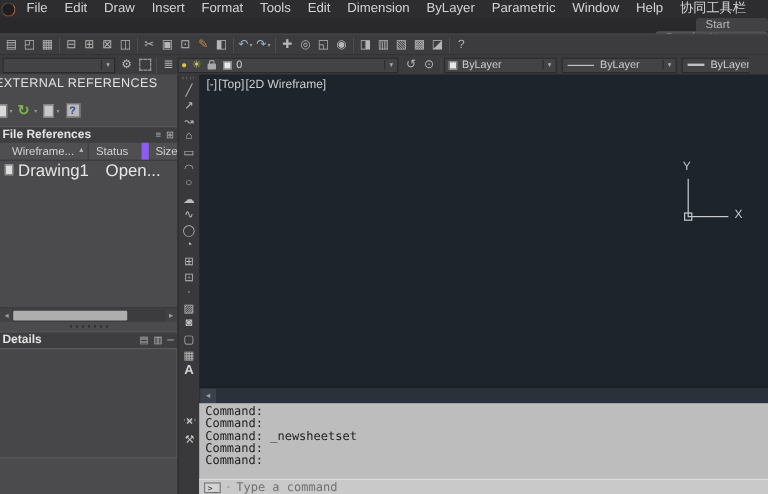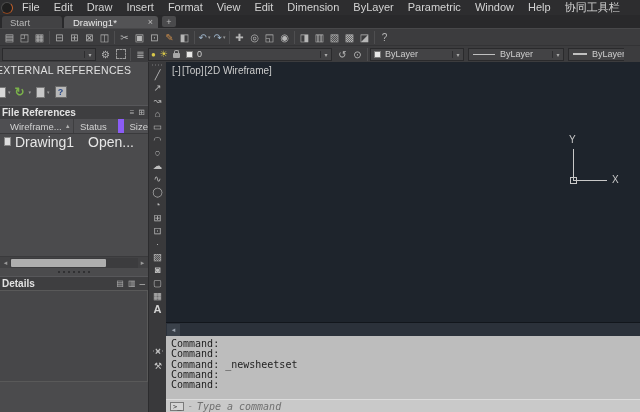--- a/index.html
+++ b/index.html
@@ -5,21 +5,21 @@
   * { box-sizing: border-box; margin: 0; padding: 0; }
   html,body { width:640px; height:412px; }
   body { position:relative; background:#3e3e40; font-family:"Liberation Sans",sans-serif; overflow:hidden; }
 
   
   .menubar { position:absolute; left:0; top:0; right:0; height:15px; background:#2d2d2f; display:flex; align-items:center; }
   .applogo { width:12px; height:12px; margin:0 2px 0 1px; border-radius:50%; background:#1f1f1f; border:1px solid #4a4a4a; border-right-color:#c4622d; border-bottom-color:#8a4520; }
   .menu-item { padding:0 7px; font-size:11px; line-height:15px; color:#d4d4d4; white-space:nowrap; }
 
   
-  .tabbar { position:absolute; left:0; top:15px; right:0; height:13px; background:#29292b; display:flex; align-items:flex-end; }
+  .tabbar { position:absolute; left:0; top:15px; right:0; height:13px; background:#29292b; display:flex; align-items:flex-end;flex-direction:column; }
   .tab { height:12px; display:flex; align-items:center; font-size:9.5px; border-radius:3px 3px 0 0; color:#b8b8b8; }
   .tab-start { width:60px; padding-left:8px; background:#424244; margin-left:2px; }
   .tab-active { width:94px; padding-left:9px; background:#535355; color:#e9e9e9; margin-left:2px; }
   .tab-close { margin-left:auto; margin-right:5px; font-size:9px; color:#bdbdbd; }
   .newtab { width:14px; height:11px; margin-left:4px; margin-bottom:1px; border-radius:2px; background:#4a4a4c; color:#bdbdbd; font-size:9px; display:flex; align-items:center; justify-content:center; }
 
   
   .toolbar { position:absolute; left:0; right:0; display:flex; align-items:center; background:#3c3c3e; }
   .tb1 { top:28px; height:17px; border-top:1px solid #48484a; padding-left:2px; }
   .tb2 { top:45px; height:17px; border-top:1px solid #333335; padding-left:2px; }
@@ -86,33 +86,33 @@
   .ucs-xlab { position:absolute; left:46px; top:36px; font-size:10px; color:#c8c8c8; }
   .canvas-scroll { position:absolute; left:166px; top:322px; right:0; height:14px; background:#2b313a; border-top:1px solid #12161c; display:flex; align-items:center; }
   .cs-btn { width:13px; height:12px; margin-left:1px; background:#3a414a; color:#9aa2ac; font-size:7px; display:flex; align-items:center; justify-content:center; }
 
   
   .cmd { position:absolute; left:166px; top:336px; right:0; bottom:0; background:#bdbdbd; }
   .cmd-history { padding:3px 0 0 5px; font-family:"DejaVu Sans Mono",monospace; font-size:10px; line-height:10.3px; color:#1e1e1e; }
   .cmd-input { position:absolute; left:0; right:0; bottom:0; height:13px; background:#c9c9c9; border-top:1px solid #dcdcdc; display:flex; align-items:center; padding-left:4px; font-family:"DejaVu Sans Mono",monospace; font-size:10px; }
   .prompt-badge { height:9px; padding:0 2px; border:1px solid #7a7a7a; background:#d4d4d4; font-size:7px; line-height:8px; color:#333; margin-right:3px; }
   .input-dash { color:#8a8a8a; margin-right:4px; font-size:9px; }
-  .placeholder { font-style:italic; color:#707070; }
+  .placeholder { color:#707070; }
 </style>
 </head>
 <body>
 
 <div class="menubar">
   <span class="applogo"></span>
   <span class="menu-item">File</span>
   <span class="menu-item">Edit</span>
   <span class="menu-item">Draw</span>
   <span class="menu-item">Insert</span>
   <span class="menu-item">Format</span>
-  <span class="menu-item">View</span>
+  <span class="menu-item">Tools</span>
   <span class="menu-item">Edit</span>
   <span class="menu-item">Dimension</span>
   <span class="menu-item">ByLayer</span>
   <span class="menu-item">Parametric</span>
   <span class="menu-item">Window</span>
   <span class="menu-item">Help</span>
   <span class="menu-item">协同工具栏</span>
 </div>
 
 <div class="tabbar">

